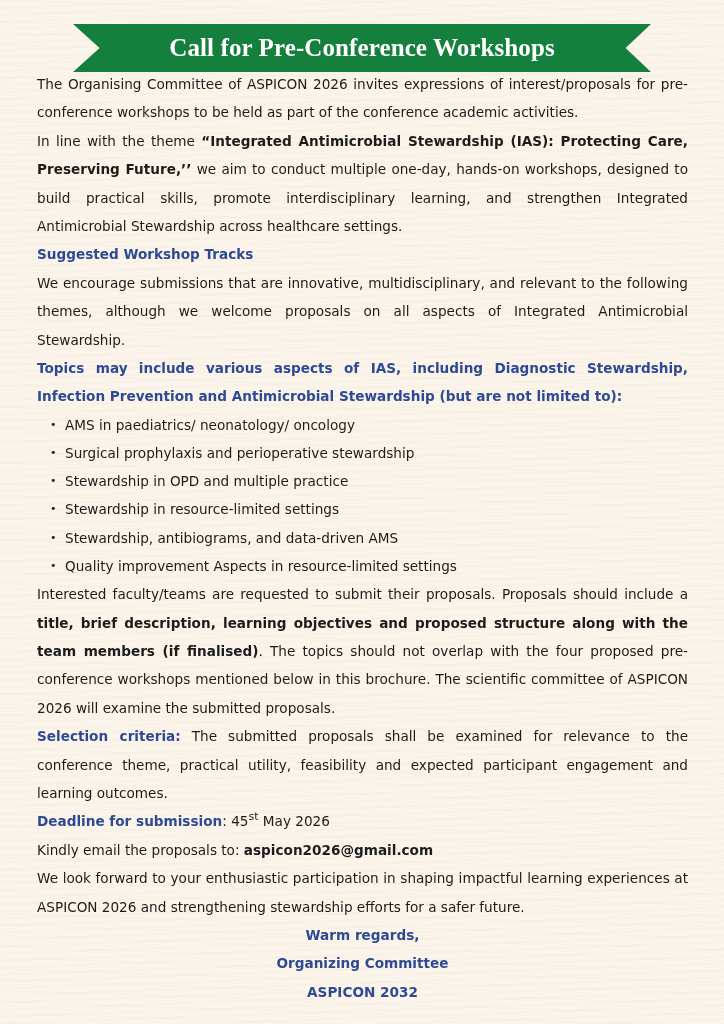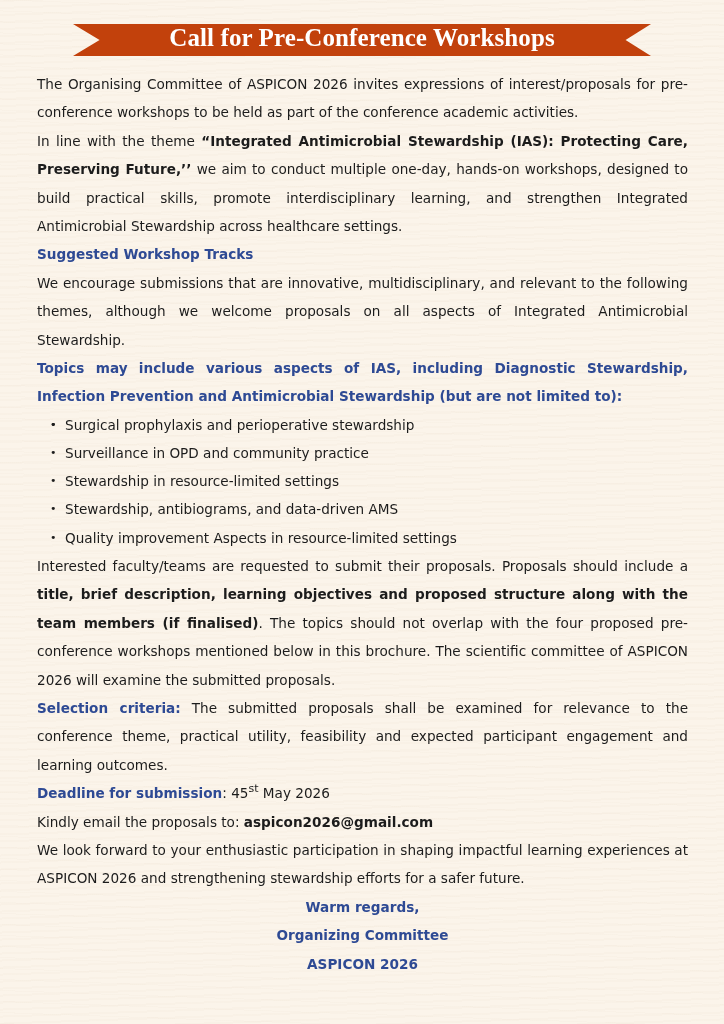--- a/index.html
+++ b/index.html
@@ -16,24 +16,25 @@
       position: relative;
       overflow: hidden;
       font-family: "DejaVu Sans", "Liberation Sans", sans-serif;
       color: #1c1c1c;
     }
     .banner {
       position: absolute;
       left: 73px;
       top: 24px;
       width: 578px;
-      height: 32px;
-      background: #c2410c;
+      height: 48px;
+      background: #15803d;
       clip-path: polygon(0 0, 100% 0, 95.6% 50%, 100% 100%, 0 100%, 4.6% 50%);
       display: flex;
+      align-items: center;
       justify-content: center;
     }
     .banner-title {
       font-family: "Liberation Serif", "DejaVu Serif", serif;
       font-weight: bold;
       font-size: 25px;
       color: #ffffff;
       letter-spacing: 0.1px;
     }
     .content {
@@ -84,36 +85,36 @@
 
 <div class="content">
   <p>The Organising Committee of ASPICON 2026 invites expressions of interest/proposals for pre-conference workshops to be held as part of the conference academic activities.</p>
   <p><span>In line with the theme </span><b>“Integrated Antimicrobial Stewardship (IAS): Protecting Care, Preserving Future,’’</b><span> we aim to conduct multiple one-day, hands-on workshops, designed to build practical skills, promote interdisciplinary learning, and strengthen Integrated Antimicrobial Stewardship across healthcare settings.</span></p>
 
   <p class="heading">Suggested Workshop Tracks</p>
   <p>We encourage submissions that are innovative, multidisciplinary, and relevant to the following themes, although we welcome proposals on all aspects of Integrated Antimicrobial Stewardship.</p>
   <p class="blue-bold">Topics may include various aspects of IAS, including Diagnostic Stewardship, Infection Prevention and Antimicrobial Stewardship (but are not limited to):</p>
 
   <ul class="tracks">
-    <li><span class="bullet">•</span></li>
+    <li><span class="bullet">•</span><span>AMS in paediatrics/ neonatology/ oncology</span></li>
     <li><span class="bullet">•</span><span>Surgical prophylaxis and perioperative stewardship</span></li>
-    <li><span class="bullet">•</span><span>Surveillance in OPD and community practice</span></li>
+    <li><span class="bullet">•</span><span>Stewardship in OPD and multiple practice</span></li>
     <li><span class="bullet">•</span><span>Stewardship in resource-limited settings</span></li>
     <li><span class="bullet">•</span><span>Stewardship, antibiograms, and data-driven AMS</span></li>
     <li><span class="bullet">•</span><span>Quality improvement Aspects in resource-limited settings</span></li>
   </ul>
 
   <p><span>Interested faculty/teams are requested to submit their proposals. Proposals should include a </span><b>title, brief description, learning objectives and proposed structure along with the team members (if finalised)</b><span>. The topics should not overlap with the four proposed pre-conference workshops mentioned below in this brochure. The scientific committee of ASPICON 2026 will examine the submitted proposals.</span></p>
 
   <p><span class="blue-bold">Selection criteria:</span><span> The submitted proposals shall be examined for relevance to the conference theme, practical utility, feasibility and expected participant engagement and learning outcomes.</span></p>
 
   <p><span class="blue-bold">Deadline for submission</span><span>: </span><span>45</span><sup>st</sup><span> May 2026</span></p>
 
   <p><span>Kindly email the proposals to: </span><b>aspicon2026@gmail.com</b></p>
 
   <p>We look forward to your enthusiastic participation in shaping impactful learning experiences at ASPICON 2026 and strengthening stewardship efforts for a safer future.</p>
 
   <div class="sig">
     <p class="blue-bold">Warm regards,</p>
     <p class="blue-bold">Organizing Committee</p>
-    <p class="blue-bold">ASPICON 2026</p>
+    <p class="blue-bold">ASPICON 2032</p>
   </div>
 </div>
 
 </body></html>

